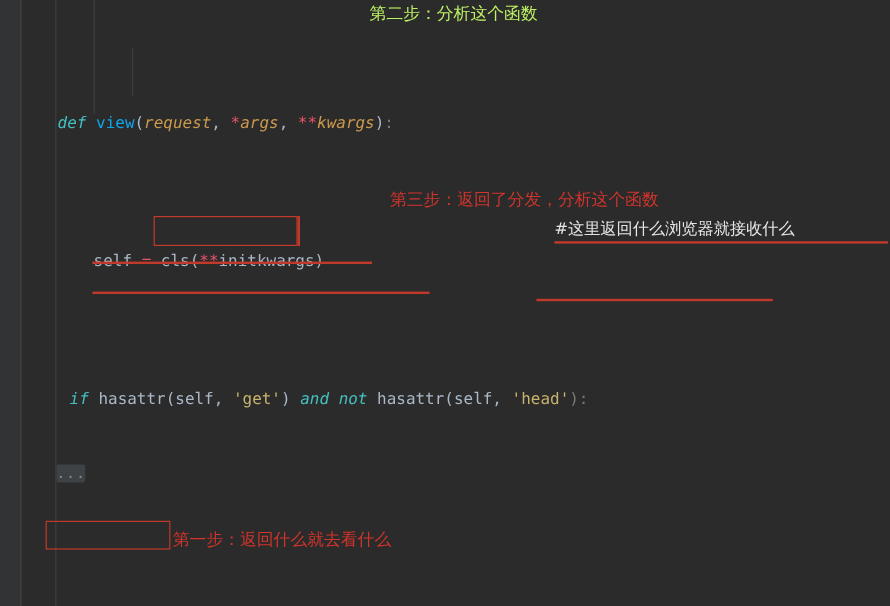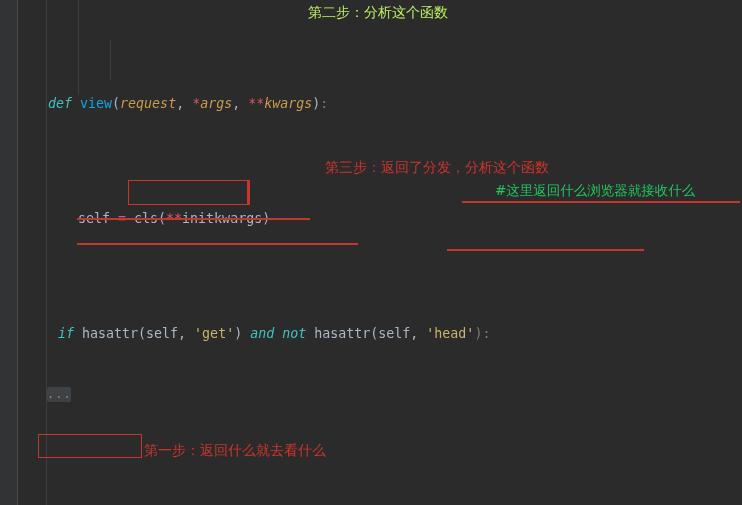--- a/index.html
+++ b/index.html
@@ -59,25 +59,24 @@
     color:#d0342c;
     font-family:"DejaVu Sans","Liberation Sans",sans-serif;
     font-size:14px;
     line-height:18px;
     white-space:nowrap;
   }
   .anno.dark{color:#bef264;}
   
   .redcomment{
     position:absolute;
-    color:#22c55e;
+    color:#e5e5e5;
     font-family:"DejaVu Sans","Liberation Sans",sans-serif;
     font-size:13.5px;
     white-space:nowrap;
-    margin-left:33px;
   }
   .underline-red{
     position:absolute;height:1.5px;background:#c0392b;
   }
   .box-red{
     position:absolute;border:1.5px solid #c0392b;
     box-sizing:border-box;
   }
   
   .fold-chip{

